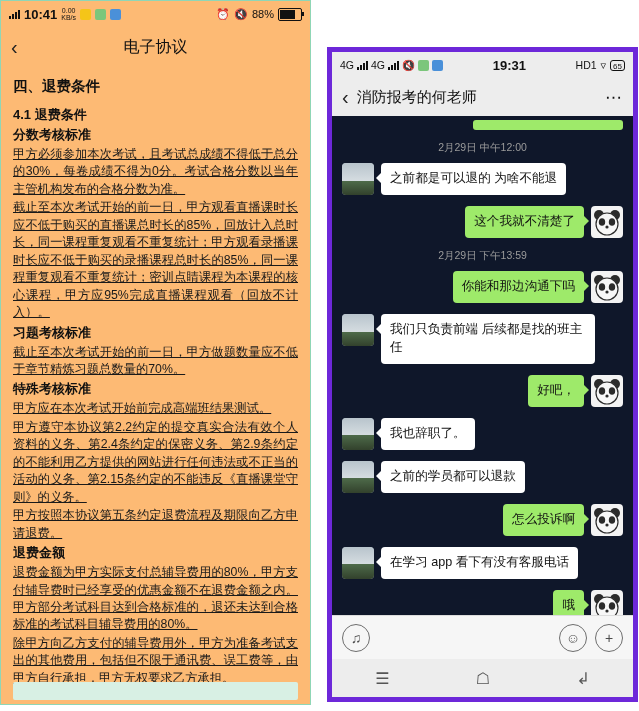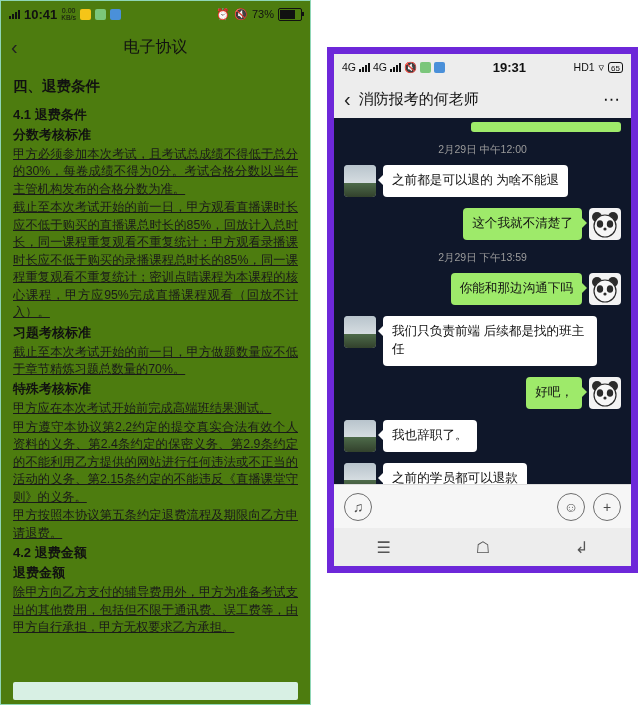--- a/index.html
+++ b/index.html
@@ -15,21 +15,21 @@
     overflow: hidden;
   }
 
   
   #left-phone {
     position: absolute;
     left: 0;
     top: 0;
     width: 311px;
     height: 705px;
-    background: #4d7c0f;
+    background: #fdba74;
     border: 1px solid #8fd6b6;
     box-sizing: border-box;
     overflow: hidden;
   }
   .l-status {
     height: 26px;
     display: flex;
     align-items: center;
     padding: 0 8px;
     font-size: 11px;
@@ -161,23 +161,23 @@
     background: #d8f0e4;
     border-radius: 2px;
   }
 
   
   #right-phone {
     position: absolute;
     left: 327px;
     top: 47px;
     width: 311px;
-    height: 526px;
+    height: 655px;
     background: #ededed;
-    border: 7px solid #6d28d9;
+    border: 5px solid #6d28d9;
     box-sizing: border-box;
     overflow: hidden;
     display: flex;
     flex-direction: column;
   }
   .r-status {
     height: 26px;
     display: flex;
     align-items: center;
     padding: 0 8px;
@@ -372,21 +372,21 @@
         <span>0.00</span><br>
         <span>KB/s</span>
       </span>
       <span class="sq-icon sq-yellow"></span>
       <span class="sq-icon sq-green"></span>
       <span class="sq-icon sq-blue"></span>
     </div>
     <div class="right-grp">
       <span>⏰</span>
       <span>🔇</span>
-      <span>73%</span>
+      <span>88%</span>
       <span class="batt">
           <span></span>
         </span>
     </div>
   </div>
 
   <div class="l-titlebar">
     <span class="back-chev">‹</span>
     <span class="l-title">电子协议</span>
   </div>
@@ -397,22 +397,22 @@
     <div class="l-h3">4.1 退费条件</div>
     <div class="l-h3">分数考核标准</div>
     <div class="l-p">甲方必须参加本次考试，且考试总成绩不得低于总分的30%，每卷成绩不得为0分。考试合格分数以当年主管机构发布的合格分数为准。</div>
     <div class="l-p">截止至本次考试开始的前一日，甲方观看直播课时长应不低于购买的直播课总时长的85%，回放计入总时长，同一课程重复观看不重复统计；甲方观看录播课时长应不低于购买的录播课程总时长的85%，同一课程重复观看不重复统计；密训点睛课程为本课程的核心课程，甲方应95%完成直播课程观看（回放不计入）。</div>
     <div class="l-h3">习题考核标准</div>
     <div class="l-p">截止至本次考试开始的前一日，甲方做题数量应不低于章节精炼习题总数量的70%。</div>
     <div class="l-h3">特殊考核标准</div>
     <div class="l-p">甲方应在本次考试开始前完成高端班结果测试。</div>
     <div class="l-p">甲方遵守本协议第2.2约定的提交真实合法有效个人资料的义务、第2.4条约定的保密义务、第2.9条约定的不能利用乙方提供的网站进行任何违法或不正当的活动的义务、第2.15条约定的不能违反《直播课堂守则》的义务。</div>
     <div class="l-p">甲方按照本协议第五条约定退费流程及期限向乙方申请退费。</div>
-    <div class="l-h3">4.2 退费金额</div>
     <div class="l-h3">退费金额</div>
+    <div class="l-p">退费金额为甲方实际支付总辅导费用的80%，甲方支付辅导费时已经享受的优惠金额不在退费金额之内。甲方部分考试科目达到合格标准的，退还未达到合格标准的考试科目辅导费用的80%。</div>
     <div class="l-p">除甲方向乙方支付的辅导费用外，甲方为准备考试支出的其他费用，包括但不限于通讯费、误工费等，由甲方自行承担，甲方无权要求乙方承担。</div>
 
   </div>
 
   <div class="l-bottombar"></div>
 </div>
 
 <div id="right-phone">
 
   <div class="r-status">

